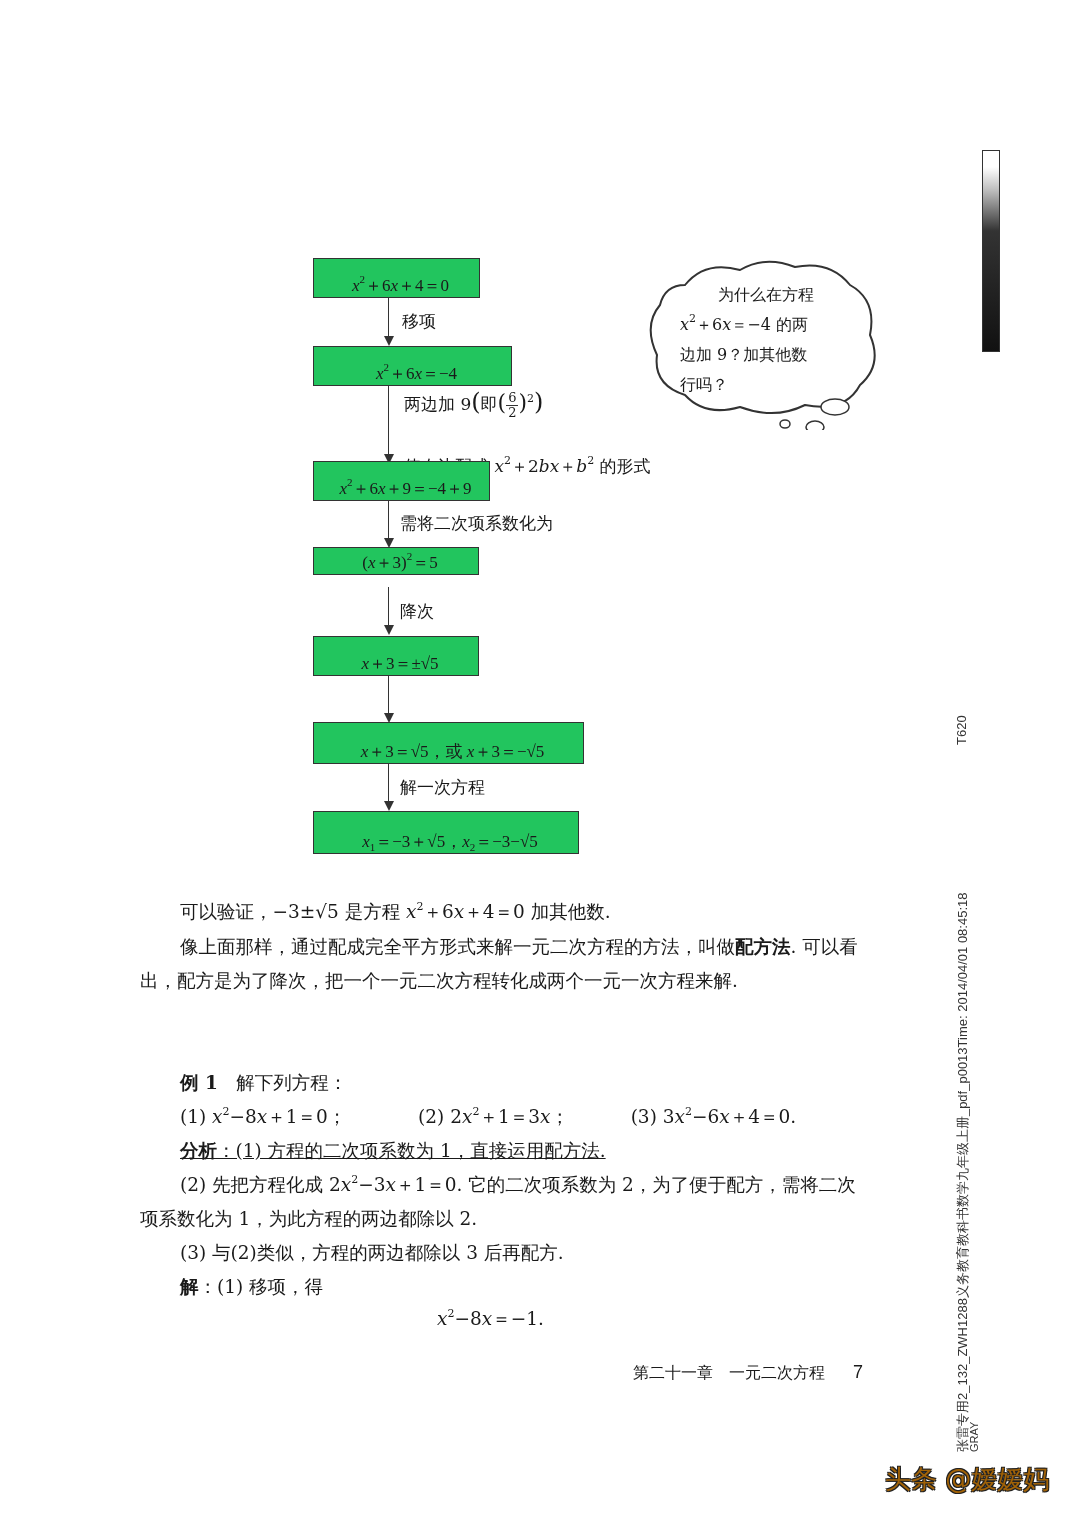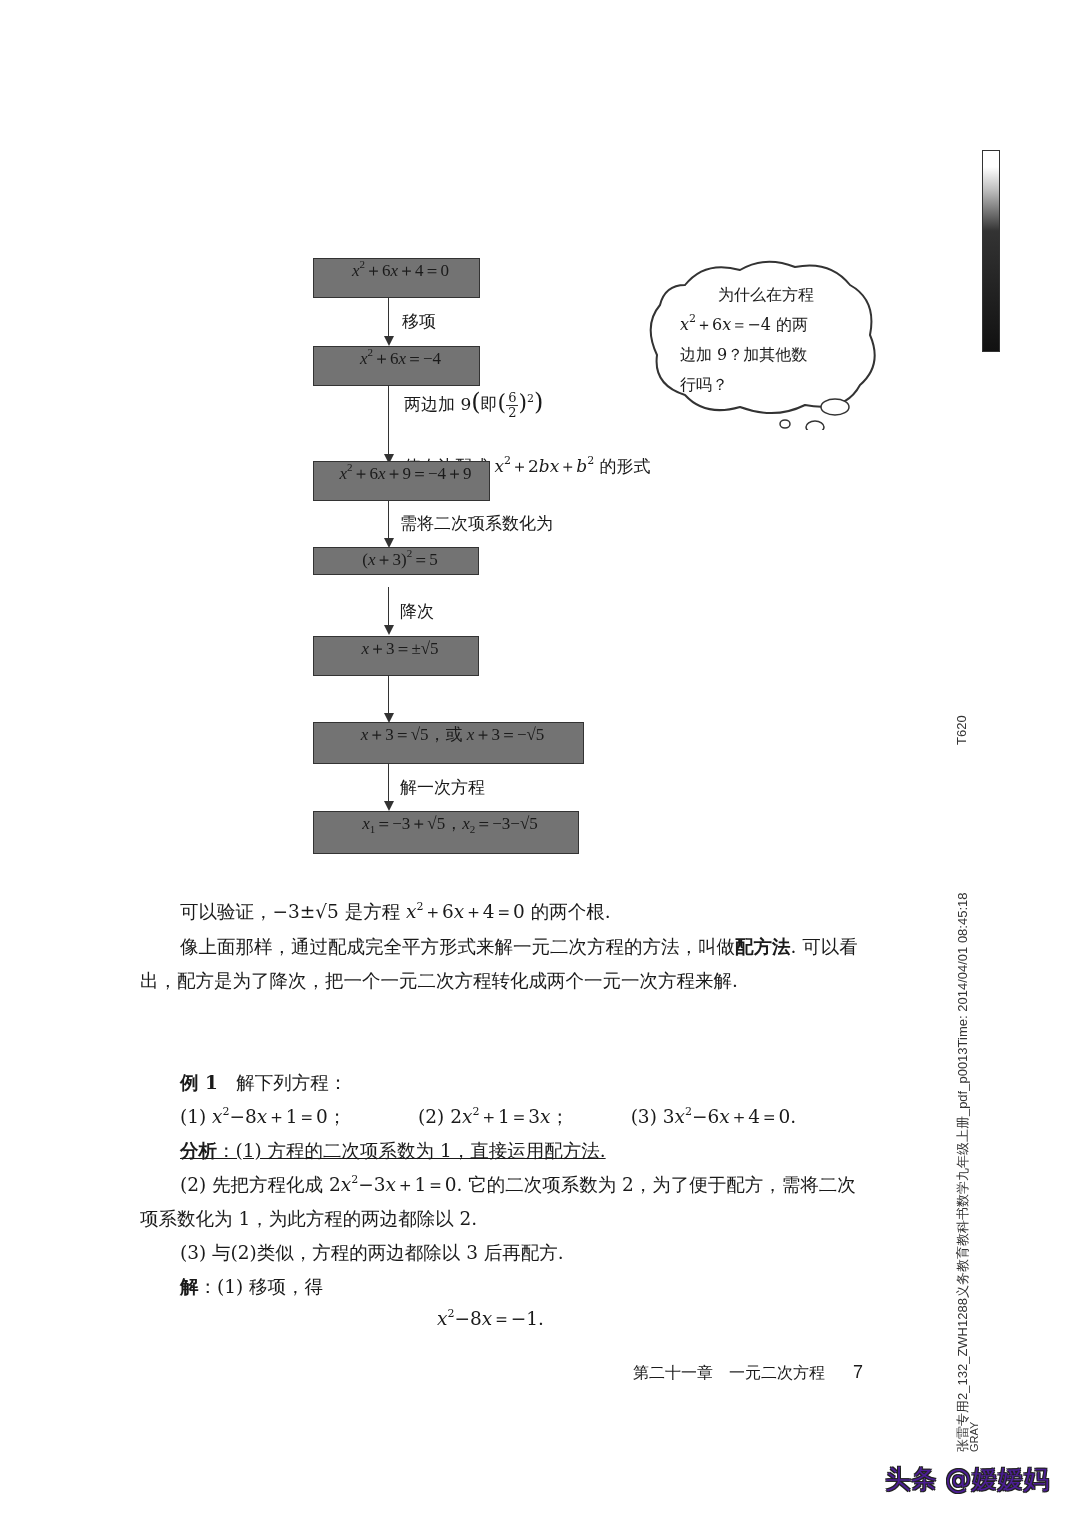--- a/index.html
+++ b/index.html
@@ -1,20 +1,20 @@
 <!DOCTYPE html>
 <html><head>
 <meta charset="utf-8">
 <style>
   html, body { margin:0; padding:0; }
   body { width:1080px; height:1515px; background:#ffffff; position:relative; overflow:hidden;
          font-family:"DejaVu Serif","Liberation Serif",serif; color:#1a1a1a; }
   .abs { position:absolute; }
-  .box { position:absolute; border:1.5px solid #333; background:#737373; box-sizing:border-box;
-         display:flex; align-items:flex-start; justify-content:center; font-size:17px;
+  .box { position:absolute; border:1.5px solid #333; background:#22c55e; box-sizing:border-box;
+         display:flex; align-items:flex-end; justify-content:center; font-size:17px;
          font-family:"Liberation Serif","DejaVu Serif",serif; white-space:nowrap;padding-left:8px; }
   .vline { position:absolute; width:1.3px; background:#333; }
   .arrowhead { position:absolute; width:0; height:0; border-left:5px solid transparent;
                border-right:5px solid transparent; border-top:10px solid #333; }
   .label { position:absolute; font-size:17px; white-space:nowrap; }
   i.v { font-style:italic; }
   sup { font-size:11px; vertical-align:8px; line-height:0; }
   sub { font-size:11px; vertical-align:-4px; line-height:0; }
   .para { position:absolute; left:140px; width:730px; font-size:18.5px; line-height:34px; }
   .cloud { position:absolute; left:645px; top:255px; width:235px; height:160px; }
@@ -23,35 +23,35 @@
   .frac span { display:block; }
   .frac .num { border-bottom:1px solid #333; padding:0 2px; }
   .side { position:absolute; transform-origin:left top; transform:rotate(-90deg);
           font-family:"Liberation Sans","DejaVu Sans",sans-serif; font-size:13px; color:#333; white-space:nowrap; }
   .grayscale { position:absolute; left:982px; top:150px; width:18px; height:202px;
                border:1px solid #333; box-sizing:border-box;
                background:linear-gradient(#fff 0%, #fff 8%, #bbb 20%, #333 40%, #111 100%); }
   .footer { position:absolute; left:633px; top:1342px; font-size:16px;
             font-family:"Liberation Sans","DejaVu Sans",sans-serif;margin-top:20px; }
   .footer .pnum { margin-left:28px; font-size:18px; }
-  .watermark { position:absolute; left:885px; top:1462px; font-size:26px; color:#4c1d95;
+  .watermark { position:absolute; left:885px; top:1462px; font-size:26px; color:#a16207;
                font-family:"DejaVu Sans","Liberation Sans",sans-serif;
                text-shadow:1px 1px 0 #222,-1px -1px 0 #222,1px -1px 0 #222,-1px 1px 0 #222; }
 </style>
 </head>
 <body>
 
 <div class="box" style="left:313px;top:258px;width:167px;height:40px;">
   <span><i class="v">x</i><sup>2</sup>＋6<i class="v">x</i>＋4＝0</span>
 </div>
 <div class="vline" style="left:388px;top:298px;height:40px;"></div>
 <div class="arrowhead" style="left:384px;top:336px;"></div>
 <div class="label" style="left:402px;top:310px;">移项</div>
 
-<div class="box" style="left:313px;top:346px;width:167px;height:40px;">
+<div class="box" style="left:313px;top:346px;width:199px;height:40px;">
   <span><i class="v">x</i><sup>2</sup>＋6<i class="v">x</i>＝−4</span>
 </div>
 <div class="vline" style="left:388px;top:386px;height:70px;"></div>
 <div class="arrowhead" style="left:384px;top:454px;"></div>
 <div class="label" style="left:404px;top:388px;">
   <span>两边加 9</span><span style="font-size:24px;">(</span><span>即</span><span style="font-size:22px;">(</span><span class="frac"><span class="num">6</span><span>2</span></span><span style="font-size:22px;">)</span><sup>2</sup><span style="font-size:24px;">)</span>
 </div>
 <div class="label" style="left:404px;top:455px;">
   <span>使左边配成 </span><i class="v">x</i><sup>2</sup>＋2<i class="v">bx</i>＋<i class="v">b</i><sup>2</sup><span> 的形式</span>
 </div>
@@ -96,21 +96,21 @@
   <ellipse cx="7" cy="6" rx="5" ry="4" fill="#fff" stroke="#333" stroke-width="1.5"></ellipse>
 </svg>
 <div class="cloud-text">
   <div style="padding-left:38px;margin-top:8px;">为什么在方程</div>
   <div><i class="v">x</i><sup>2</sup>＋6<i class="v">x</i>＝−4<span> 的两</span></div>
   <div>边加 9？加其他数</div>
   <div>行吗？</div>
 </div>
 
 <div class="para" style="top:895px;text-indent:40px;">
-  <span>可以验证，−3±√5 是方程 </span><i class="v">x</i><sup>2</sup>＋6<i class="v">x</i>＋4＝0<span> 的两个根.</span>
+  <span>可以验证，−3±√5 是方程 </span><i class="v">x</i><sup>2</sup>＋6<i class="v">x</i>＋4＝0<span> 加其他数.</span>
 </div>
 <div class="para" style="top:930px;text-indent:40px;">
   <span>像上面那样，通过配成完全平方形式来解一元二次方程的方法，叫做</span><b>配方法</b><span>. 可以看出，配方是为了降次，把一个一元二次方程转化成两个一元一次方程来解.</span>
 </div>
 
 <div class="para" style="top:1066px;padding-left:40px;">
   <b>例 1</b>　<span>解下列方程：</span>
 </div>
 <div class="para" style="top:1100px;padding-left:40px;">
   <span>(1)</span> <i class="v">x</i><sup>2</sup>−8<i class="v">x</i>＋1＝0；

